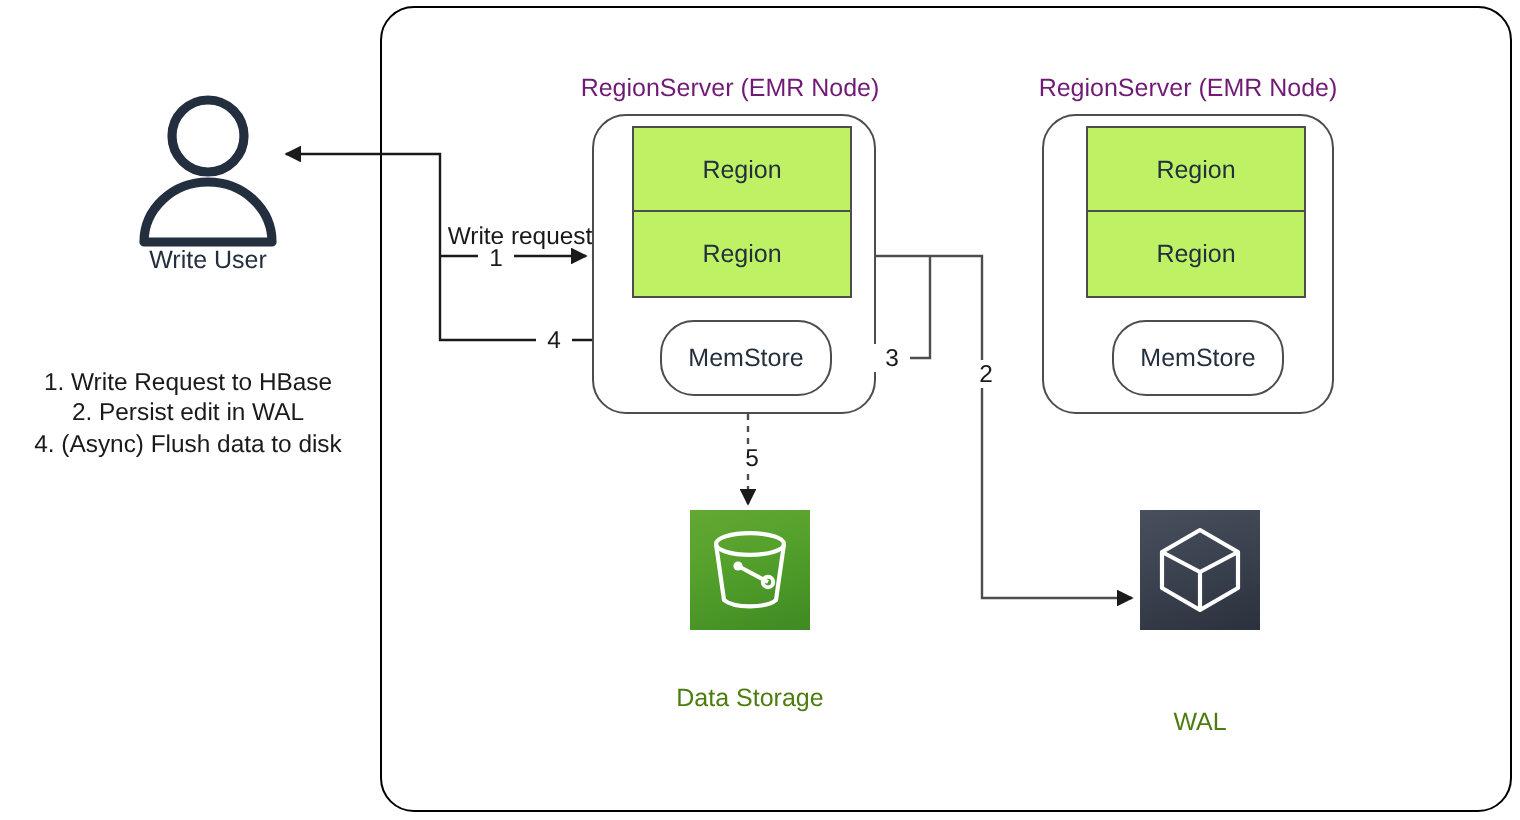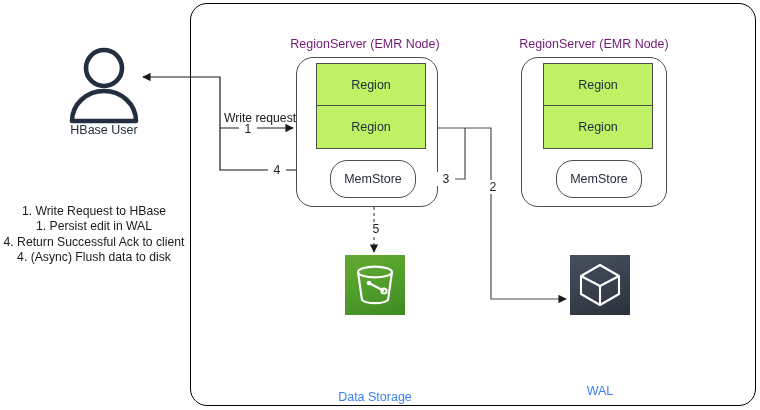--- a/index.html
+++ b/index.html
@@ -30,21 +30,21 @@
   }
   
   .user-caption {
     left: 49px; top: 123px;
     width: 110px;
     text-align: center;
     font-size: 12.5px;
     color: #232f3e;
   }
   .legend {
-    left: 2px; top: 204px;
+    left: 2px; top: 184px;
     width: 184px;
     text-align: center;
     font-size: 12.2px;
     line-height: 15.3px;
     color: #1a1a1a;
   }
   .rs-title {
     font-size: 12.5px;
     color: #701a75;
     text-align: center;
@@ -69,26 +69,25 @@
   }
   .numlbl {
     font-size: 12.2px;
     color: #1a1a1a;
     background: #ffffff;
     padding: 0 2px;
     text-align: center;
   }
   .icon-caption {
     font-size: 12.5px;
-    color: #3b82f6;
-    text-align: center;
-    margin-top: 48px;
+    color: #4d7c0f;
+    text-align: center;
   }
   .ds-caption { left: 320px; top: 342px; width: 110px; }
-  .wal-caption { left: 565px; top: 336px; width: 70px; }
+  .wal-caption { left: 565px; top: 354px; width: 70px; }
 
   
   .box {
     position: absolute;
     box-sizing: border-box;
     background: #ffffff;
     border-radius: 17px;
   }
   .outer-frame {
     left: 190px; top: 3px;
@@ -184,26 +183,25 @@
       <path d="M 374 207 L 374 252" fill="none" stroke="#4d4d4d" stroke-width="1.2" stroke-dasharray="3 3" marker-end="url(#arrowdash)"></path>
     </g>
   </svg>
 
   <svg class="layer">
     <g stroke="#232f3e" stroke-width="4.6" fill="none" stroke-linecap="round">
       <circle cx="104" cy="68" r="18"></circle>
       <path d="M 72 121 a 32 30 0 0 1 64 0 z" stroke-linejoin="round"></path>
     </g>
   </svg>
-  <div class="lbl user-caption">HBase User</div>
+  <div class="lbl user-caption">Write User</div>
 
   <div class="lbl legend">
     <div>1. Write Request to HBase</div>
-    <div>1. Persist edit in WAL</div>
-    <div>4. Return Successful Ack to client</div>
+    <div>2. Persist edit in WAL</div>
     <div>4. (Async) Flush data to disk</div>
   </div>
 
   <div class="lbl rs-title rs1-title">RegionServer (EMR Node)</div>
   <div class="box rs-frame rs1"></div>
   <div class="region-group rs1-regions">
     <div class="region-cell top">Region</div>
     <div class="region-cell">Region</div>
   </div>
   <div class="box memstore boxlabel rs1-mem">MemStore</div>

